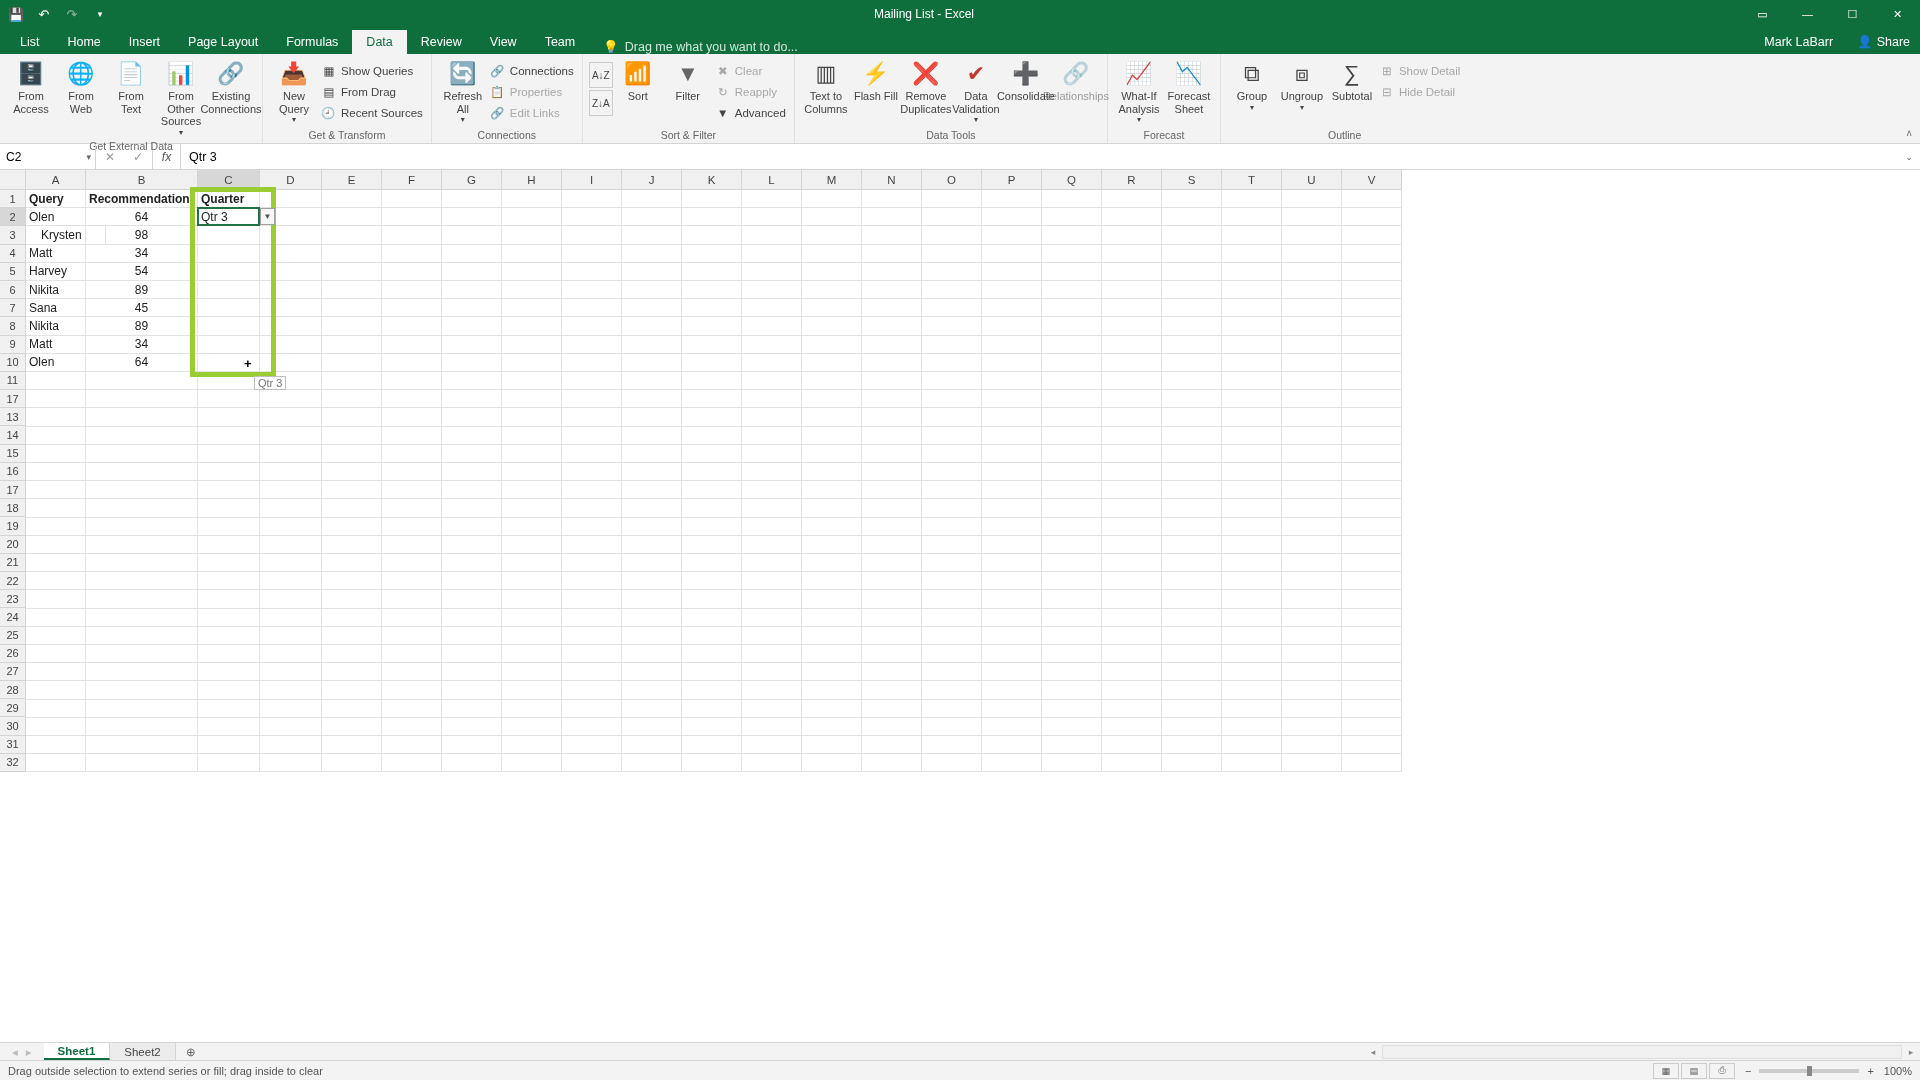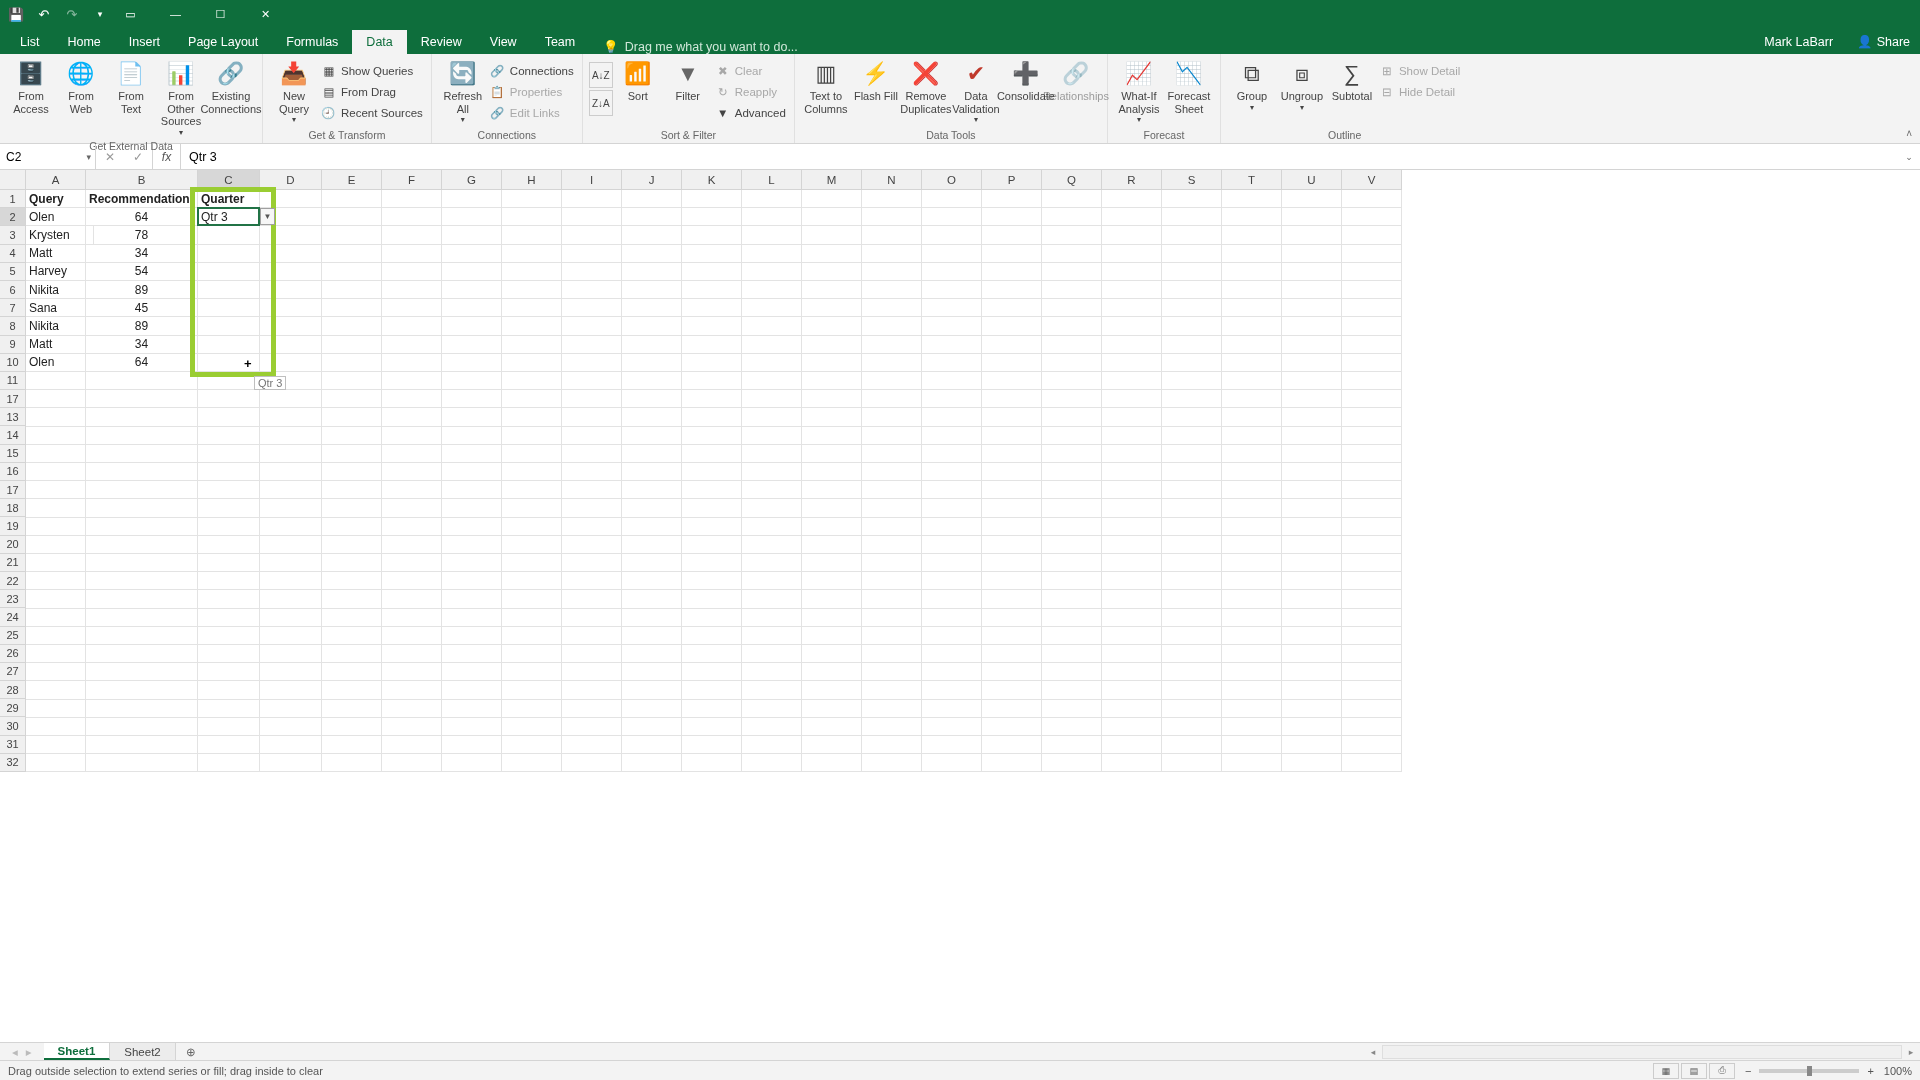--- a/index.html
+++ b/index.html
@@ -88,20 +88,21 @@
 </head>
 <body>
 
 <div class="titlebar">
   <div class="qat">
     <span class="ico">💾</span>
     <span class="ico">↶</span>
     <span class="ico" style="opacity:.5">↷</span>
     <span class="ico" style="font-size:9px">▾</span>
   </div>
+  <div class="title">Mailing List - Excel</div>
   <div class="wincontrols">
     <div>▭</div>
     <div>―</div>
     <div>☐</div>
     <div>✕</div>
   </div>
 </div>
 
 <div class="ribbon-tabs">
   <div class="tab file">List</div>
@@ -1094,22 +1095,22 @@
         <div class="cell" style="left: 1076px; top: 564.2px; width: 60px; height: 18.2px;"></div>
         <div class="cell" style="left: 1136px; top: 564.2px; width: 60px; height: 18.2px;"></div>
         <div class="cell" style="left: 1196px; top: 564.2px; width: 60px; height: 18.2px;"></div>
         <div class="cell" style="left: 1256px; top: 564.2px; width: 60px; height: 18.2px;"></div>
         <div class="cell" style="left: 1316px; top: 564.2px; width: 60px; height: 18.2px;"></div>
         <div class="cell bold" style="left: 0px; top: 0px; width: 60px; height: 18.2px;">Query</div>
         <div class="cell bold" style="left: 60px; top: 0px; width: 112px; height: 18.2px;">Recommendation</div>
         <div class="cell bold" style="left: 172px; top: 0px; width: 62px; height: 18.2px;">Quarter</div>
         <div class="cell" style="left: 0px; top: 18.2px; width: 60px; height: 18.2px;">Olen</div>
         <div class="cell center" style="left: 60px; top: 18.2px; width: 112px; height: 18.2px;">64</div>
-        <div class="cell" style="left: 0px; top: 36.4px; width: 68px; height: 18.2px;">Krysten</div>
-        <div class="cell center" style="left: 60px; top: 36.4px; width: 112px; height: 18.2px;">78</div>
+        <div class="cell" style="left: 12px; top: 36.4px; width: 68px; height: 18.2px;">Krysten</div>
+        <div class="cell center" style="left: 60px; top: 36.4px; width: 112px; height: 18.2px;">98</div>
         <div class="cell" style="left: 0px; top: 54.6px; width: 60px; height: 18.2px;">Matt</div>
         <div class="cell center" style="left: 60px; top: 54.6px; width: 112px; height: 18.2px;">34</div>
         <div class="cell" style="left: 0px; top: 72.8px; width: 60px; height: 18.2px;">Harvey</div>
         <div class="cell center" style="left: 60px; top: 72.8px; width: 112px; height: 18.2px;">54</div>
         <div class="cell" style="left: 0px; top: 91px; width: 60px; height: 18.2px;">Nikita</div>
         <div class="cell center" style="left: 60px; top: 91px; width: 112px; height: 18.2px;">89</div>
         <div class="cell" style="left: 0px; top: 109.2px; width: 60px; height: 18.2px;">Sana</div>
         <div class="cell center" style="left: 60px; top: 109.2px; width: 112px; height: 18.2px;">45</div>
         <div class="cell" style="left: 0px; top: 127.4px; width: 60px; height: 18.2px;">Nikita</div>
         <div class="cell center" style="left: 60px; top: 127.4px; width: 112px; height: 18.2px;">89</div>

